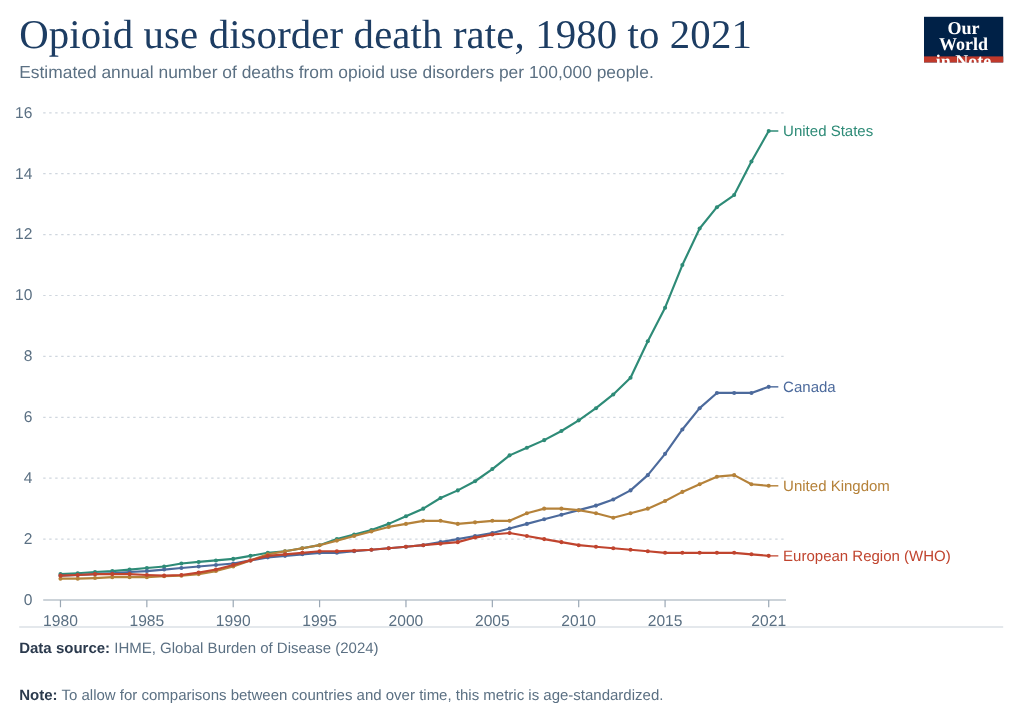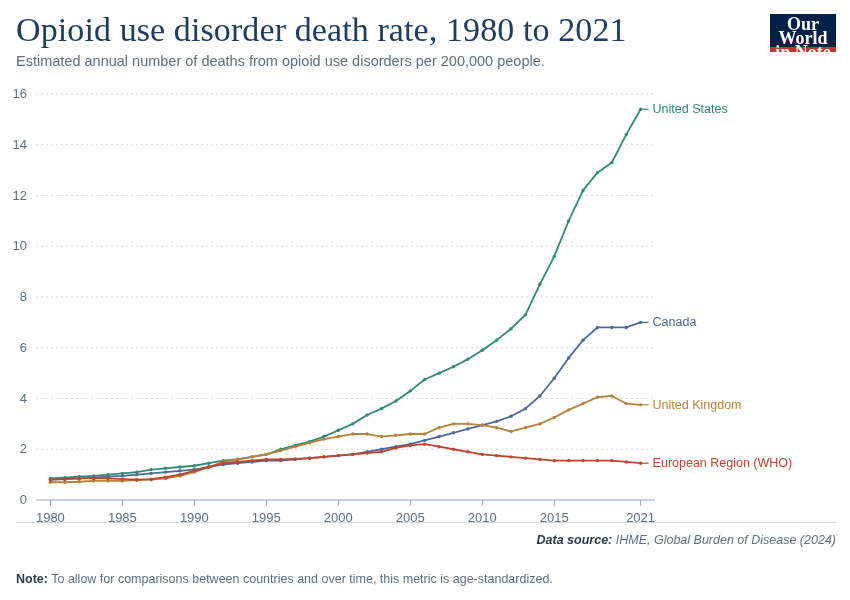--- a/index.html
+++ b/index.html
@@ -47,21 +47,21 @@
   .owid-logo {
     position: absolute;
     right: 14px;
     top: 14px;
     width: 66px;
     height: 38px;
     background: #002147;
     color: #ffffff;
     font-family: "Liberation Serif", serif;
     font-weight: bold;
-    font-size: 18px;
+    font-size: 15px;
     line-height: 14px;
     text-align: center;
     padding-top: 3px;
     box-sizing: border-box;
     border-bottom: 5px solid #c0392b;
   }
   
   .plot-wrap {
     position: absolute;
     left: 0;
@@ -87,45 +87,44 @@
     left: 16px;
     right: 14px;
     bottom: 12px;
     border-top: 1px solid #d3d9e0;
     padding-top: 8px;
     font-size: 12.5px;
     color: #5b7083;
   }
   .footer-row {
     display: flex;
-    justify-content: flex-end;
+    justify-content: space-between;
     align-items: baseline;
     line-height: 18px;
-    font-style: italic;
   }
   .footer-strong {
     color: #2b3a4d;
     font-weight: bold;
   }
   .footer-note {
     margin-top: 21px;
     line-height: 18px;
   }
   .footer-right {
     white-space: nowrap;
   }
 </style>
 </head>
 <body>
 
 <div id="root">
 
   <div class="header">
     <h1 class="chart-title">Opioid use disorder death rate, 1980 to 2021</h1>
-    <div class="chart-subtitle">Estimated annual number of deaths from opioid use disorders per 200,000 people.</div>
+    <div class="chart-subtitle">Estimated annual number of deaths from opioid use disorders per 100,000 people.</div>
   </div>
 
   <div class="owid-logo">
     <div>Our World</div>
     <div>in Note</div>
   </div>
 
   <div class="plot-wrap">
     <svg class="chart-svg" width="850" height="460" viewBox="0 0 850 460">
       <g id="gridlines">

